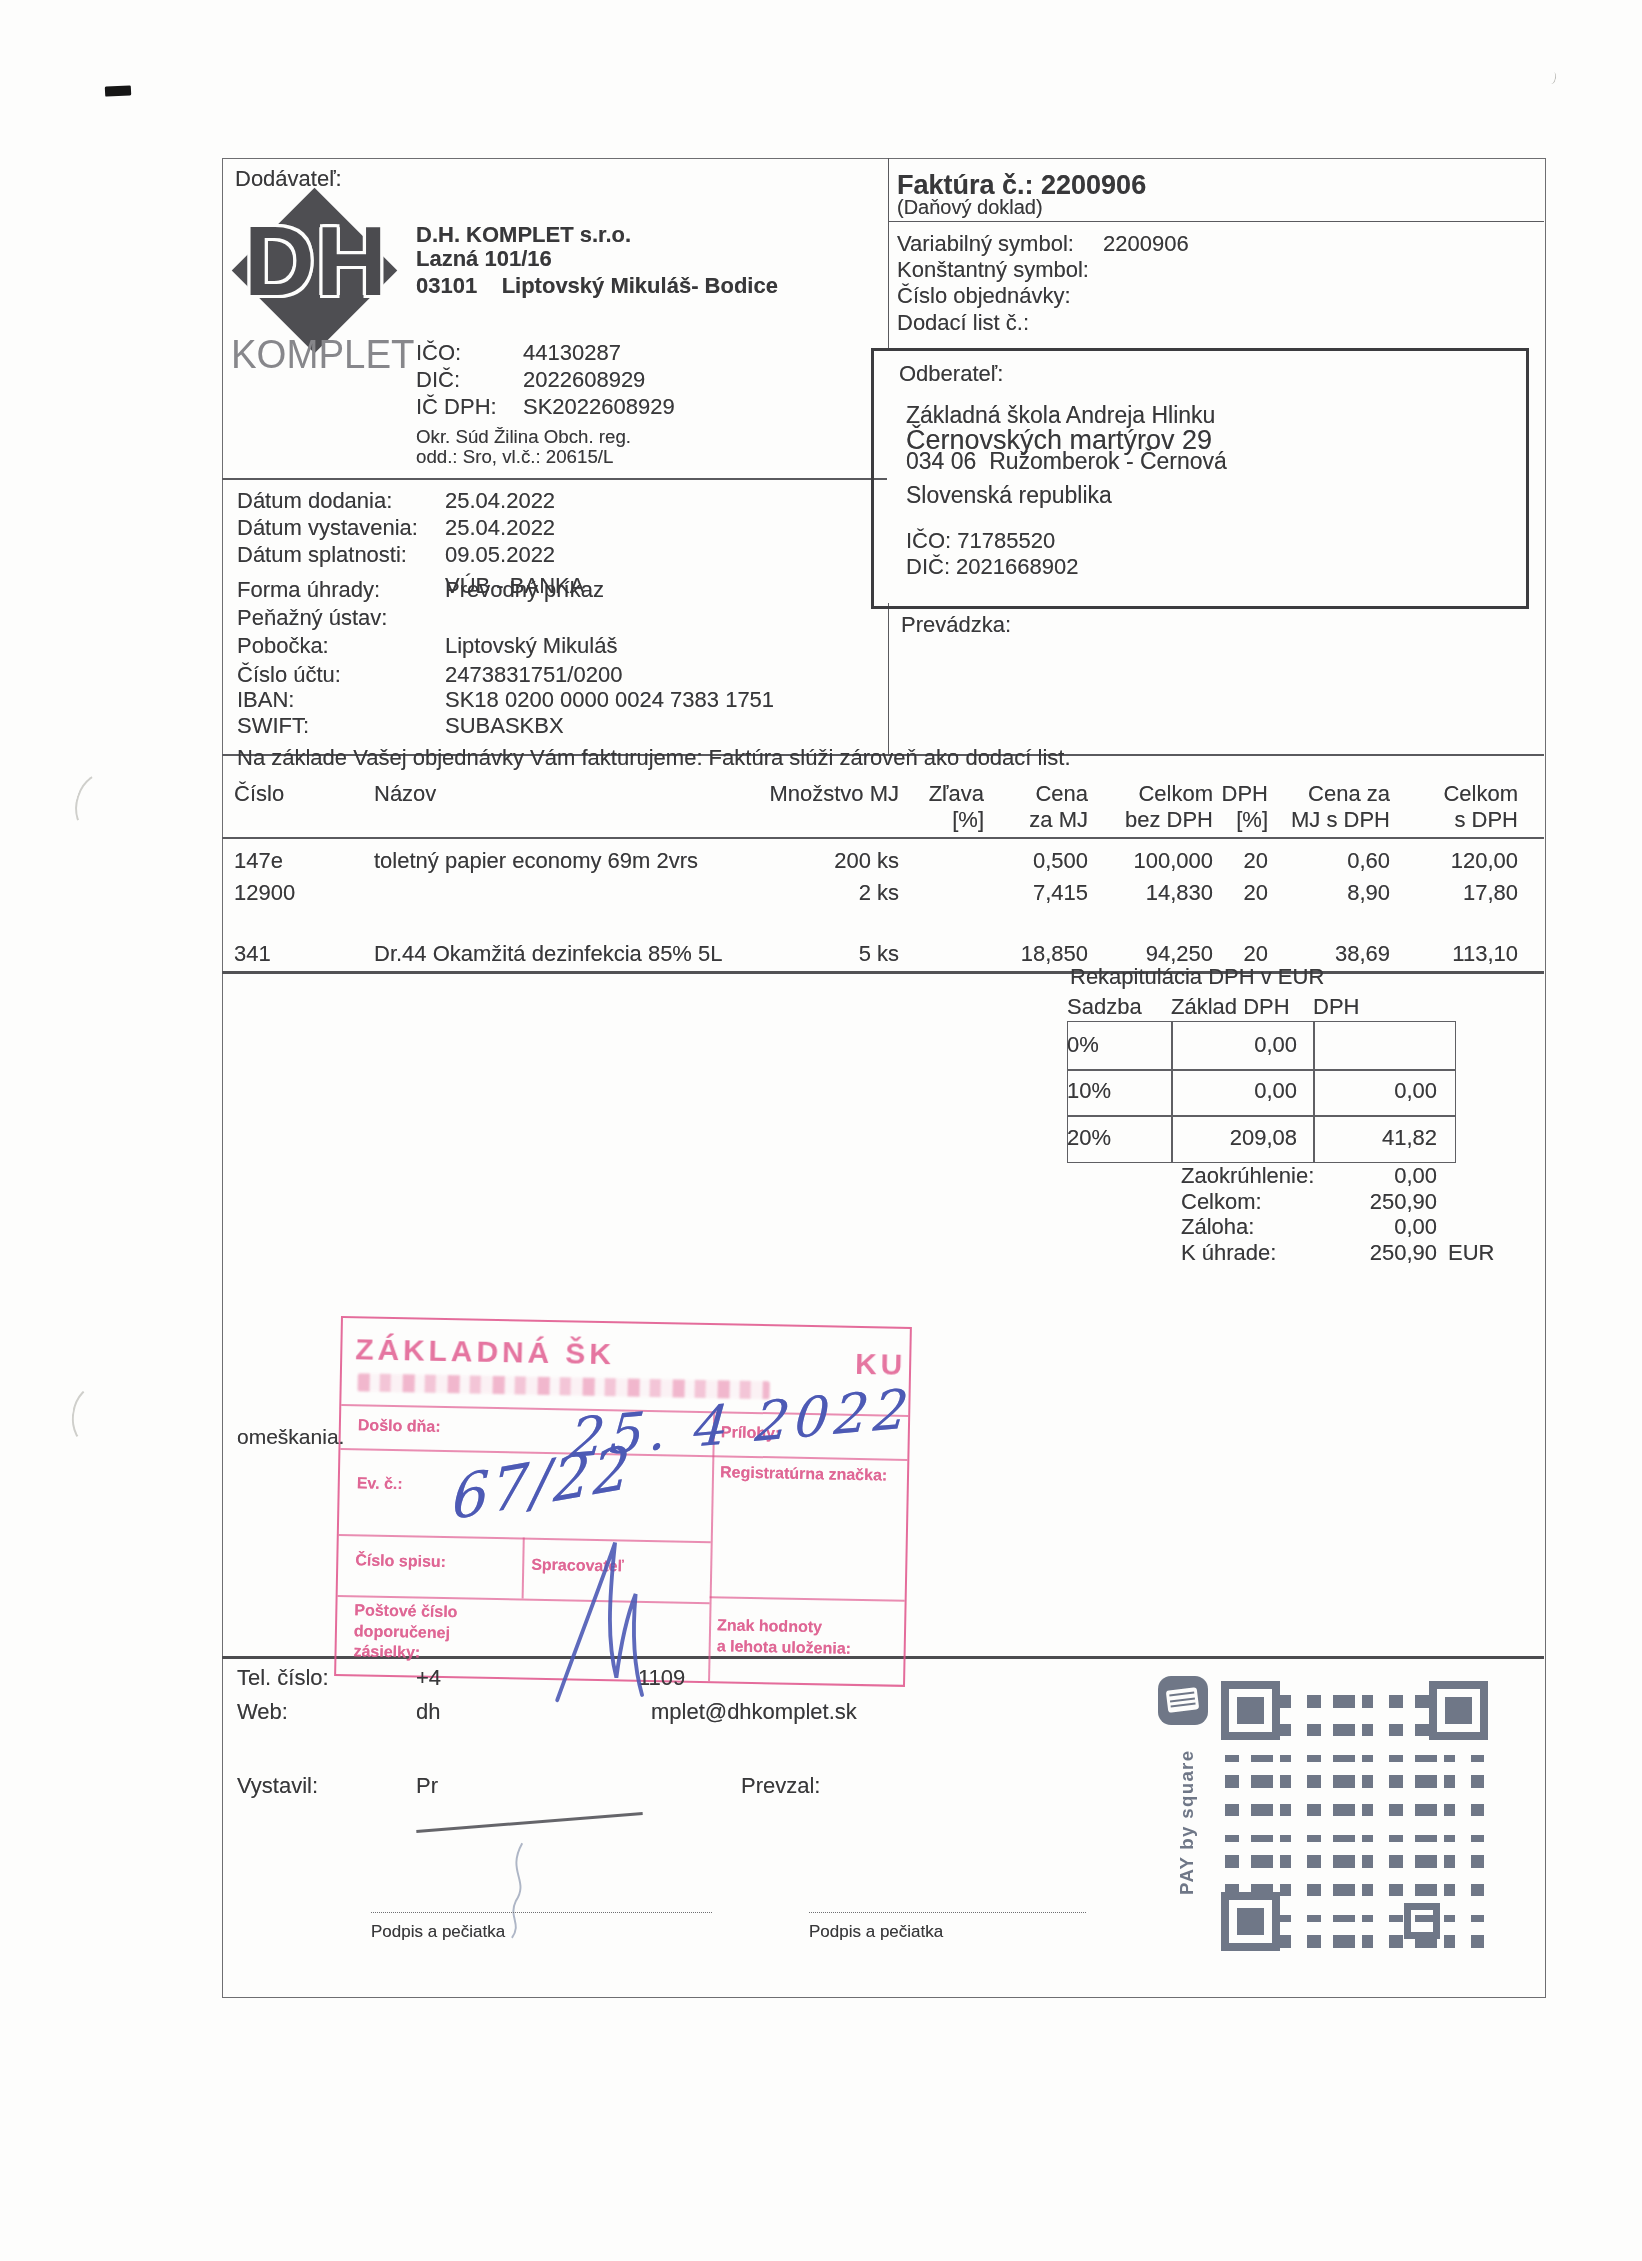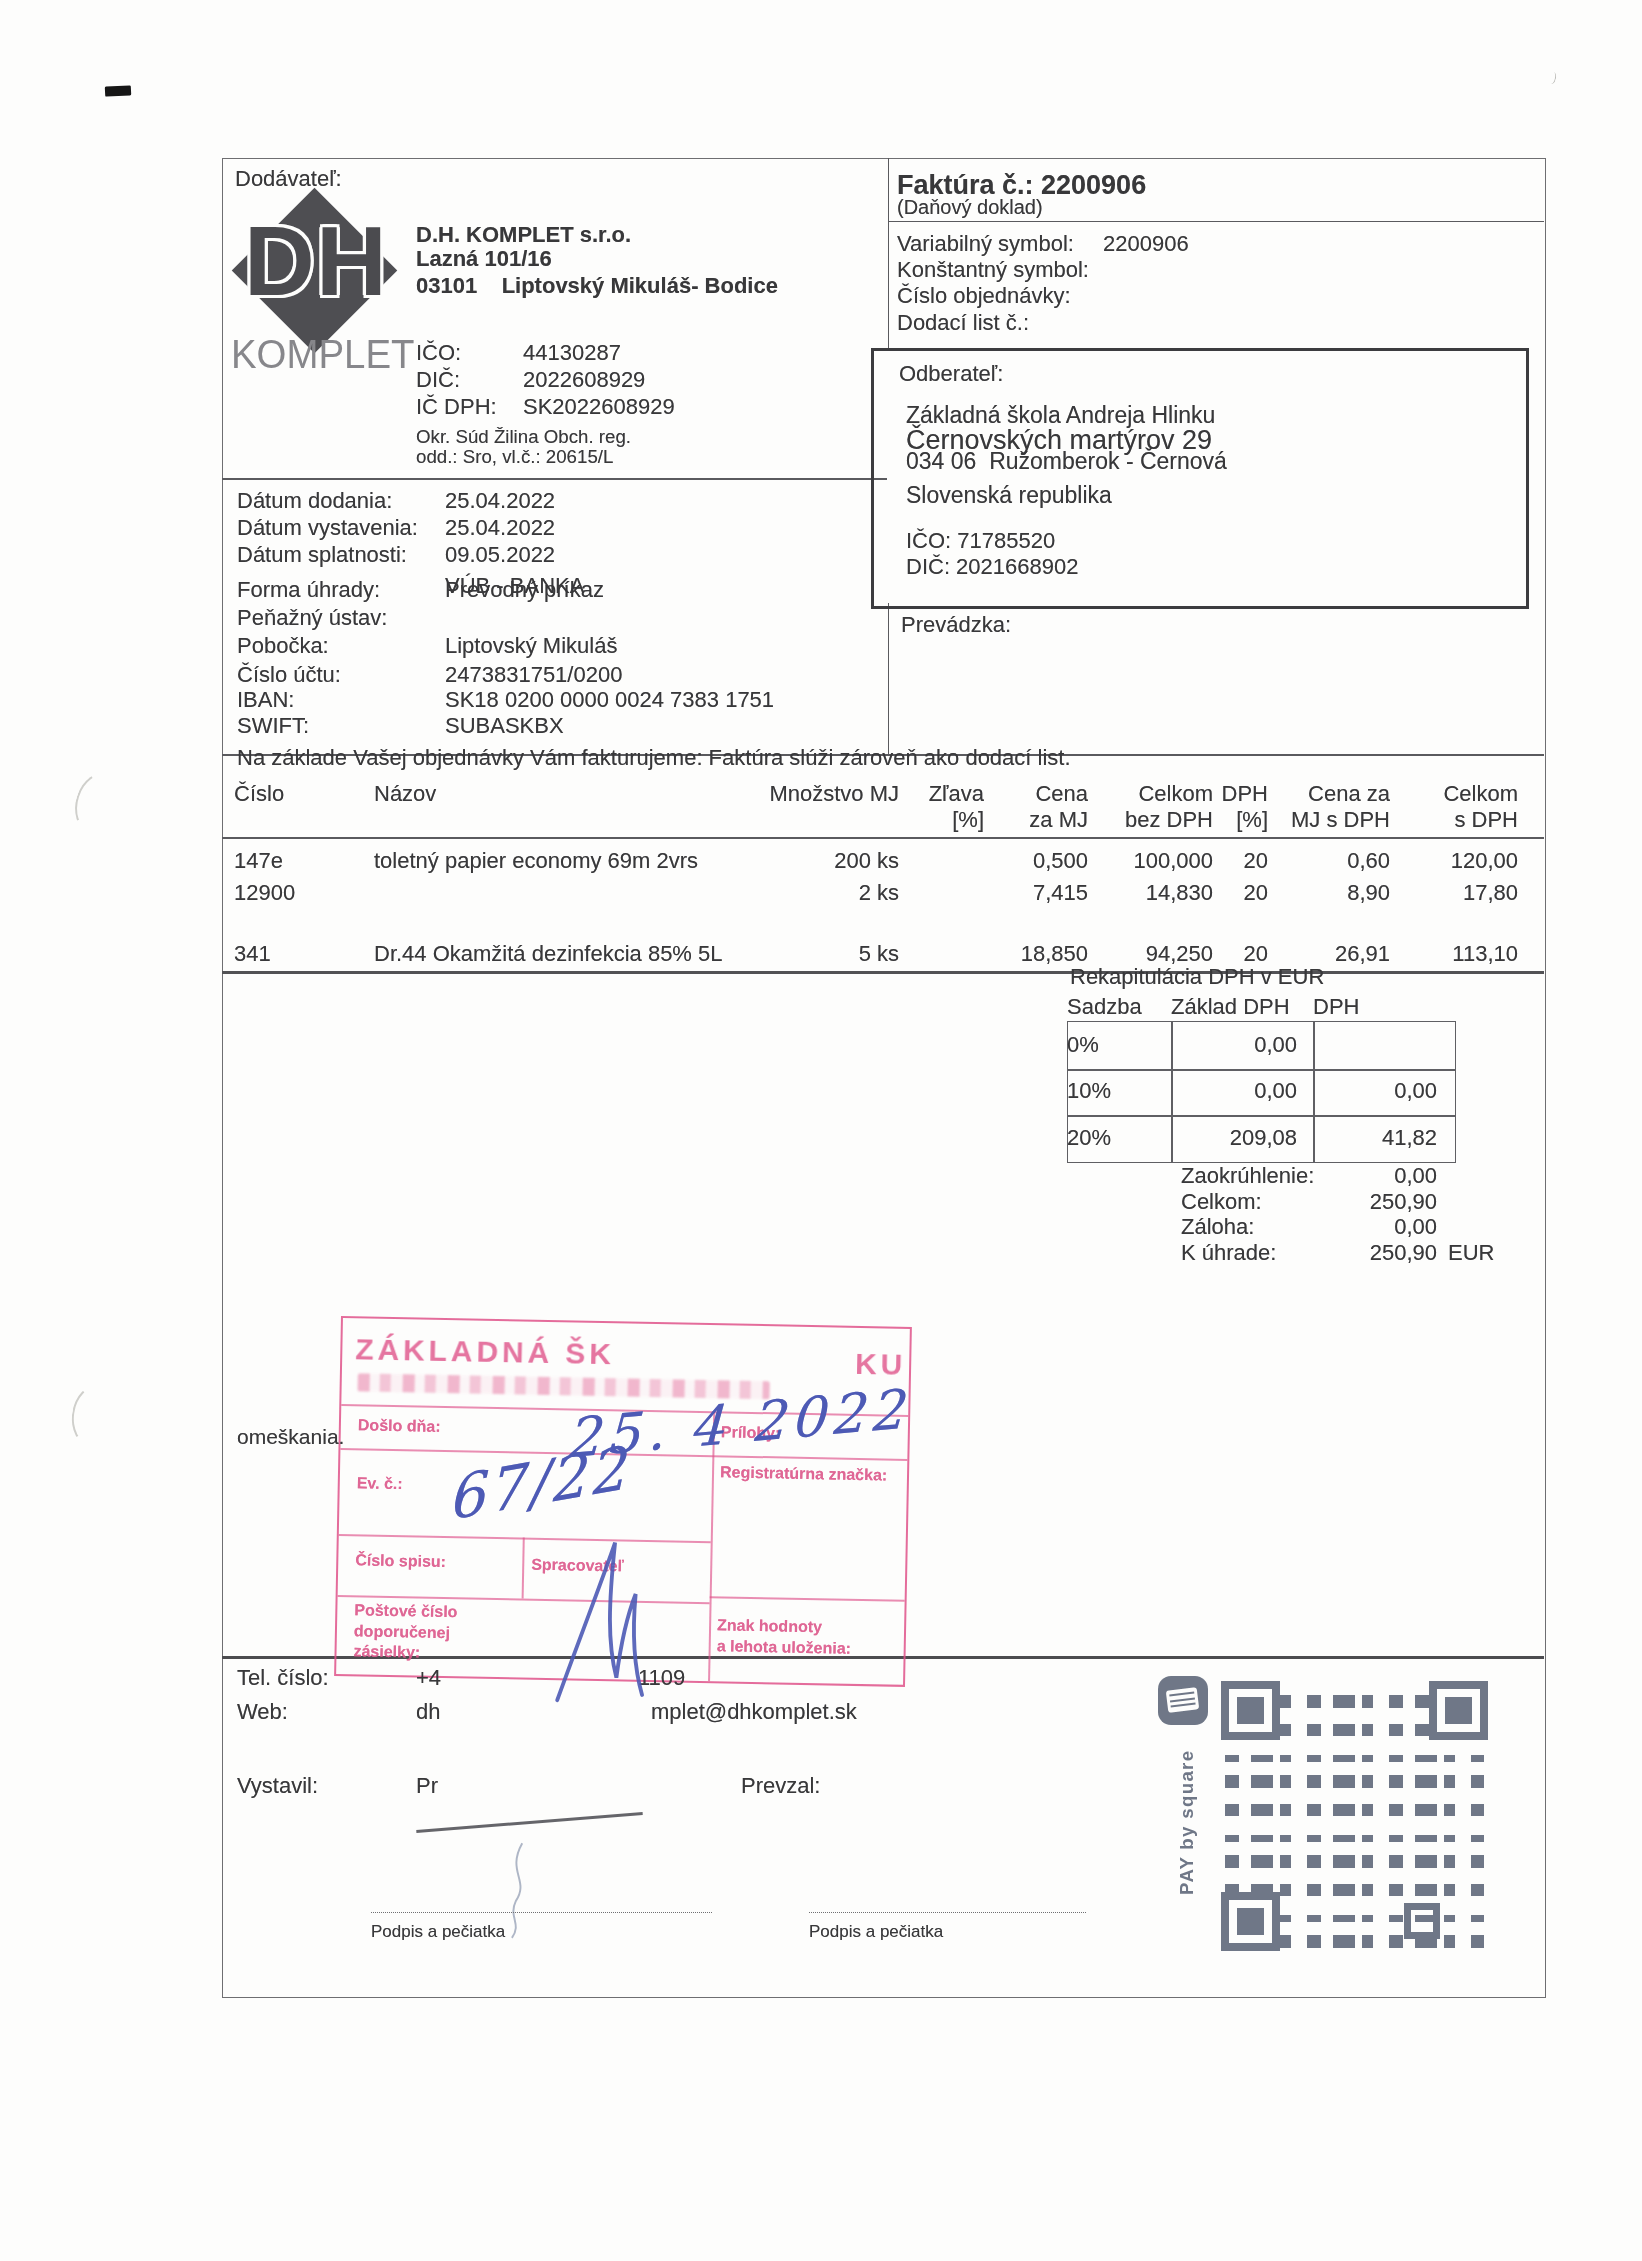--- a/index.html
+++ b/index.html
@@ -171,21 +171,21 @@
   <span class="t r" style="left:1075px;top:880px">20</span>
   <span class="t r" style="left:1197px;top:880px">8,90</span>
   <span class="t r" style="left:1325px;top:880px">17,80</span>
 
   <span class="t" style="left:234px;top:941px">341</span>
   <span class="t" style="left:374px;top:941px">Dr.44 Okamžitá dezinfekcia 85% 5L</span>
   <span class="t r" style="left:706px;top:941px">5 ks</span>
   <span class="t r" style="left:895px;top:941px">18,850</span>
   <span class="t r" style="left:1020px;top:941px">94,250</span>
   <span class="t r" style="left:1075px;top:941px">20</span>
-  <span class="t r" style="left:1197px;top:941px">26,91</span>
+  <span class="t r" style="left:1197px;top:941px">38,69</span>
   <span class="t r" style="left:1325px;top:941px">113,10</span>
 
   <span class="t" style="left:1070px;top:964px">Rekapitulácia DPH v EUR</span>
   <span class="t c" style="left:1067px;top:994px;width:103px">Sadzba</span>
   <span class="t c" style="left:1171px;top:994px;width:142px">Základ DPH</span>
   <span class="t c" style="left:1313px;top:994px;width:140px">DPH</span>
   <div class="rt">
     <div class="rh" style="top:47px"></div>
     <div class="rh" style="top:93px"></div>
     <div class="rv" style="left:103px"></div>

